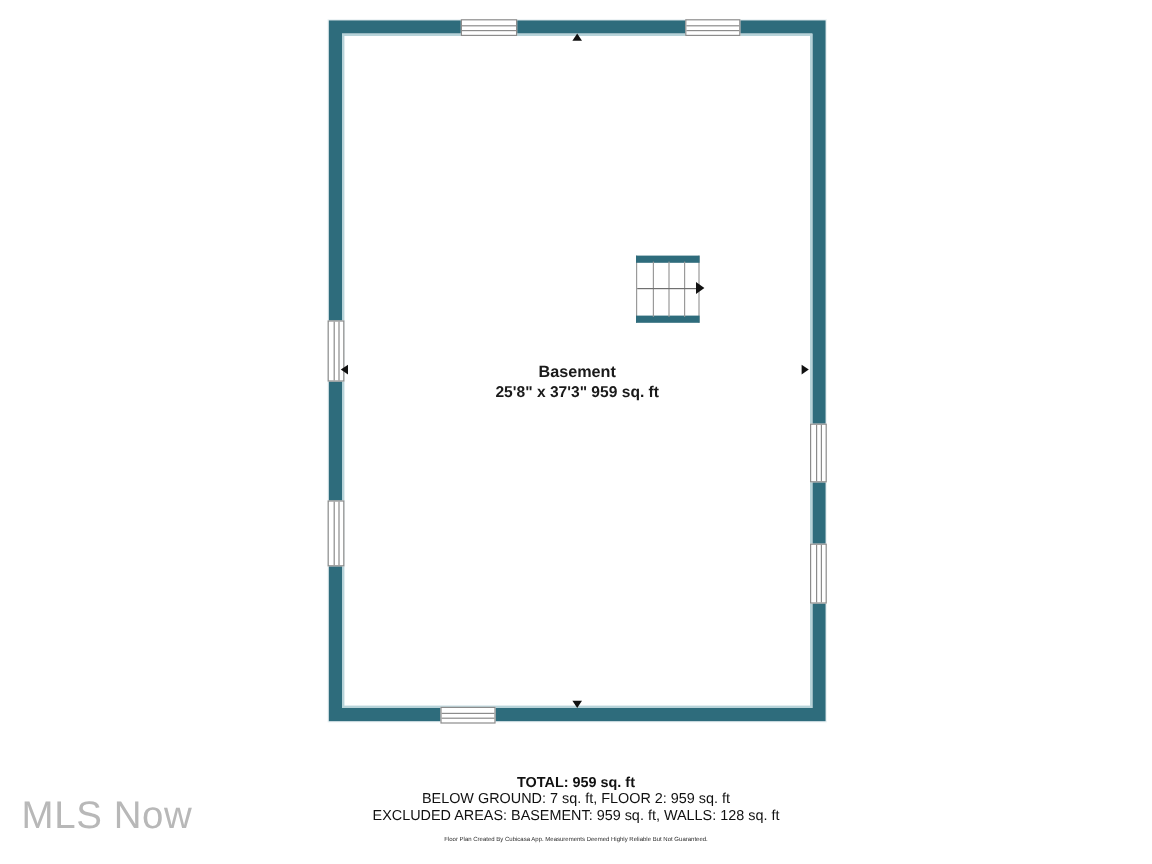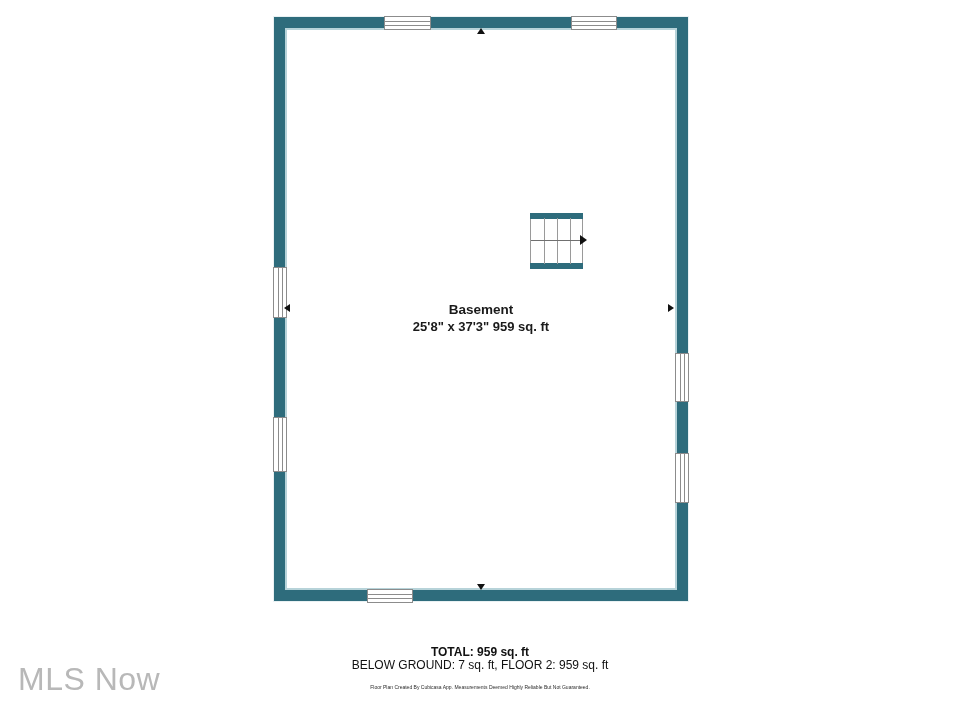--- a/index.html
+++ b/index.html
@@ -124,18 +124,19 @@
   <div class="dim right"></div>
 
   <div class="room-label">
     <div class="room-name">Basement</div>
     <div class="room-dims">25'8" x 37'3" 959 sq. ft</div>
   </div>
 
   <div class="summary">
     <div class="line total">TOTAL: 959 sq. ft</div>
     <div class="line">BELOW GROUND: 7 sq. ft, FLOOR 2: 959 sq. ft</div>
+    <div class="line">EXCLUDED AREAS: BASEMENT: 959 sq. ft, WALLS: 128 sq. ft</div>
     <div class="disclaimer">Floor Plan Created By Cubicasa App. Measurements Deemed Highly Reliable But Not Guaranteed.</div>
   </div>
 
   <div class="watermark">MLS Now</div>
 
 </div>
 
 </body></html>

